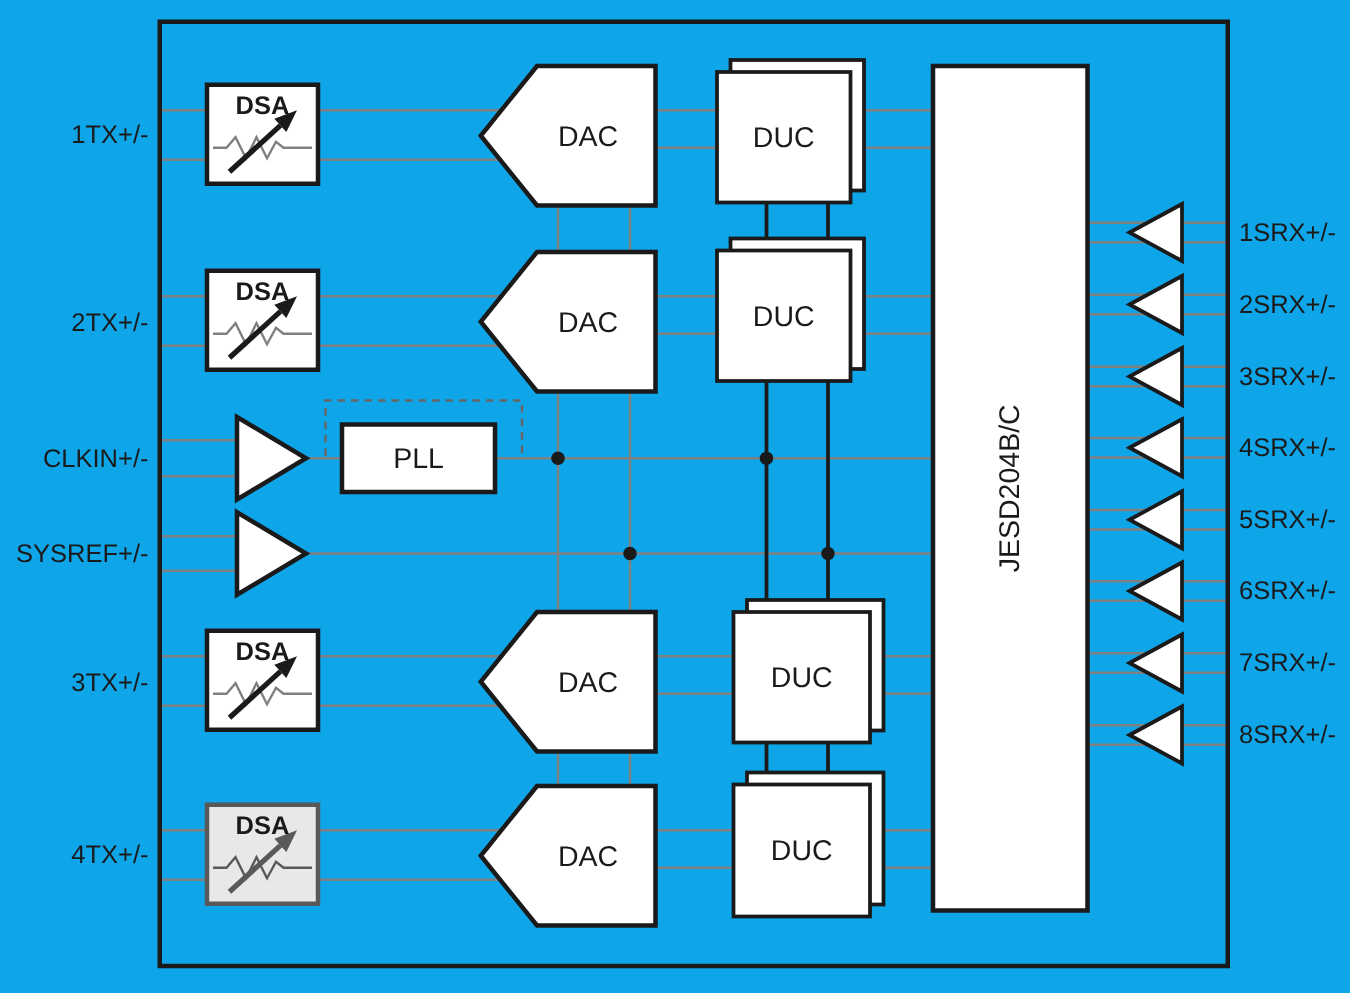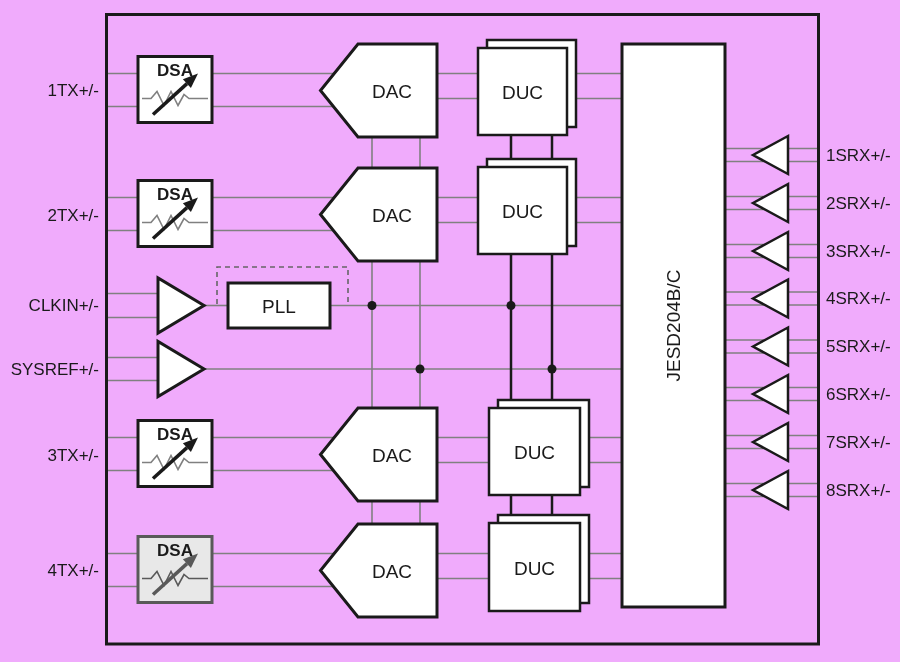--- a/index.html
+++ b/index.html
@@ -1,16 +1,16 @@
 <!DOCTYPE html>
 <html><head>
 <meta charset="utf-8">
 <style>
   html,body{margin:0;padding:0;background:#ffffff;}
-  #stage{position:relative;width:900px;height:662px;background:#f0abfc;overflow:hidden;
+  #stage{position:relative;width:900px;height:662px;background:#0ea5e9;overflow:hidden;
          font-family:"Liberation Sans", sans-serif;text-align:right;}
   svg{position:absolute;left:0;top:0;}
   text{fill:#1a1a1a;}
   .pin-label{font-size:17px;}
   .block-label{font-size:19px;}
   .dsa-label{font-size:17px;font-weight:bold;}
   .gline{stroke:#808080;stroke-width:1.6;fill:none;}
   .thickrail{stroke:#1a1a1a;stroke-width:2.5;fill:none;}
   .blk{stroke:#1a1a1a;stroke-width:3;fill:#ffffff;}
   .blk2{stroke:#1a1a1a;stroke-width:2.5;fill:#ffffff;}

